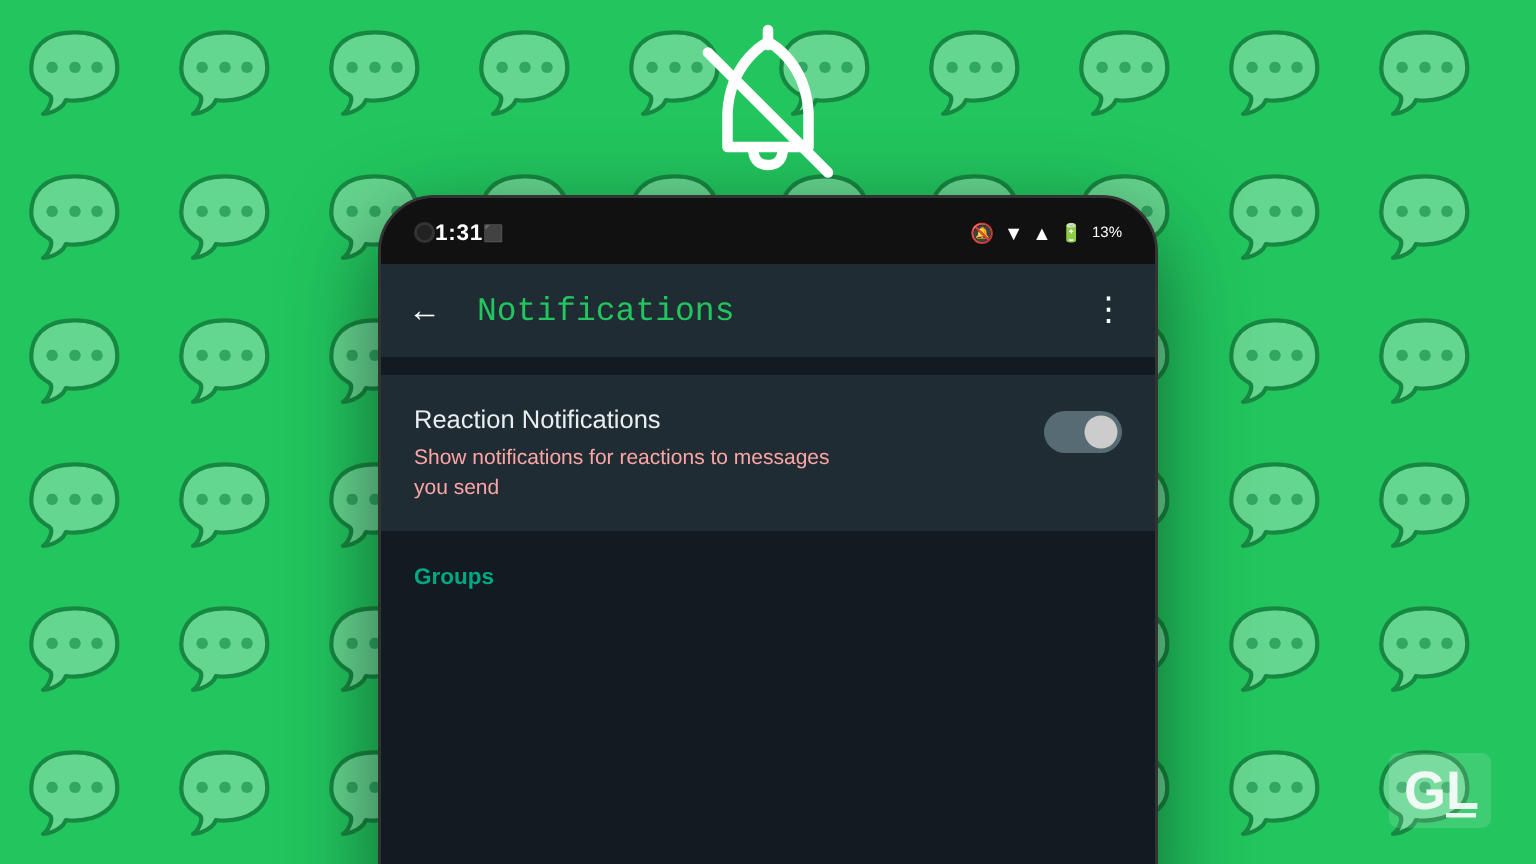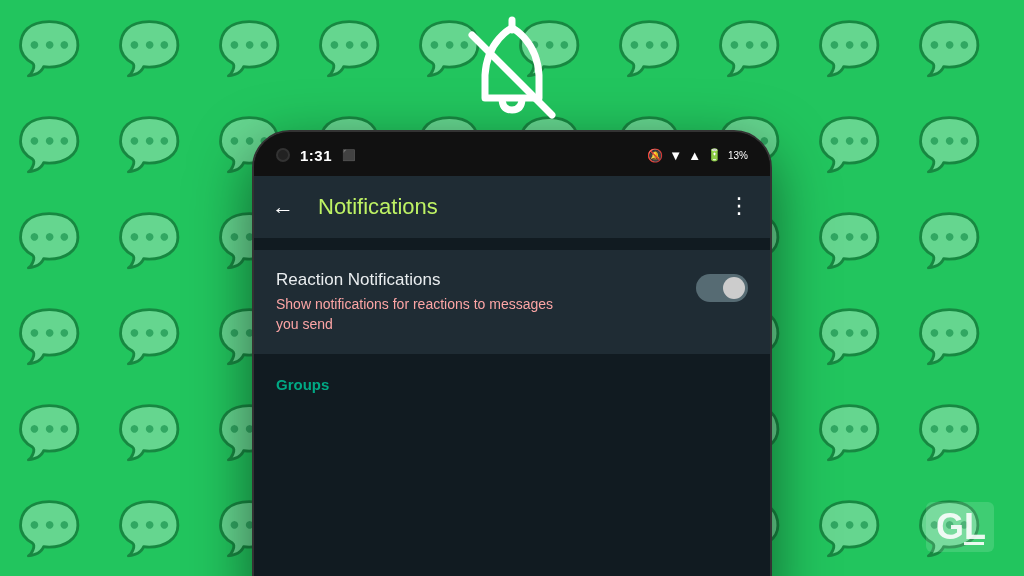--- a/index.html
+++ b/index.html
@@ -84,21 +84,20 @@
       display: flex;
       align-items: center;
       justify-content: space-between;
       padding: 10px 22px 8px;
       height: 44px;
     }
 
     .status-left {
       display: flex;
       align-items: center;
-      gap: 10px;
     }
 
     .camera-dot {
       width: 14px;
       height: 14px;
       background: #222;
       border-radius: 50%;
       border: 2px solid #333;
     }
 
@@ -137,24 +136,25 @@
 
     .back-btn {
       color: #fff;
       font-size: 22px;
       margin-right: 24px;
       cursor: pointer;
       line-height: 1;
     }
 
     .app-bar-title {
-      color: #bef264;
+      color: #22c55e;
       font-size: 22px;
       font-weight: 500;
       flex: 1;
+      font-family: Liberation Mono, monospace;
     }
 
     .more-btn {
       color: #fff;
       font-size: 22px;
       cursor: pointer;
       letter-spacing: 2px;
       line-height: 0.5;
       padding-bottom: 4px;
     }

